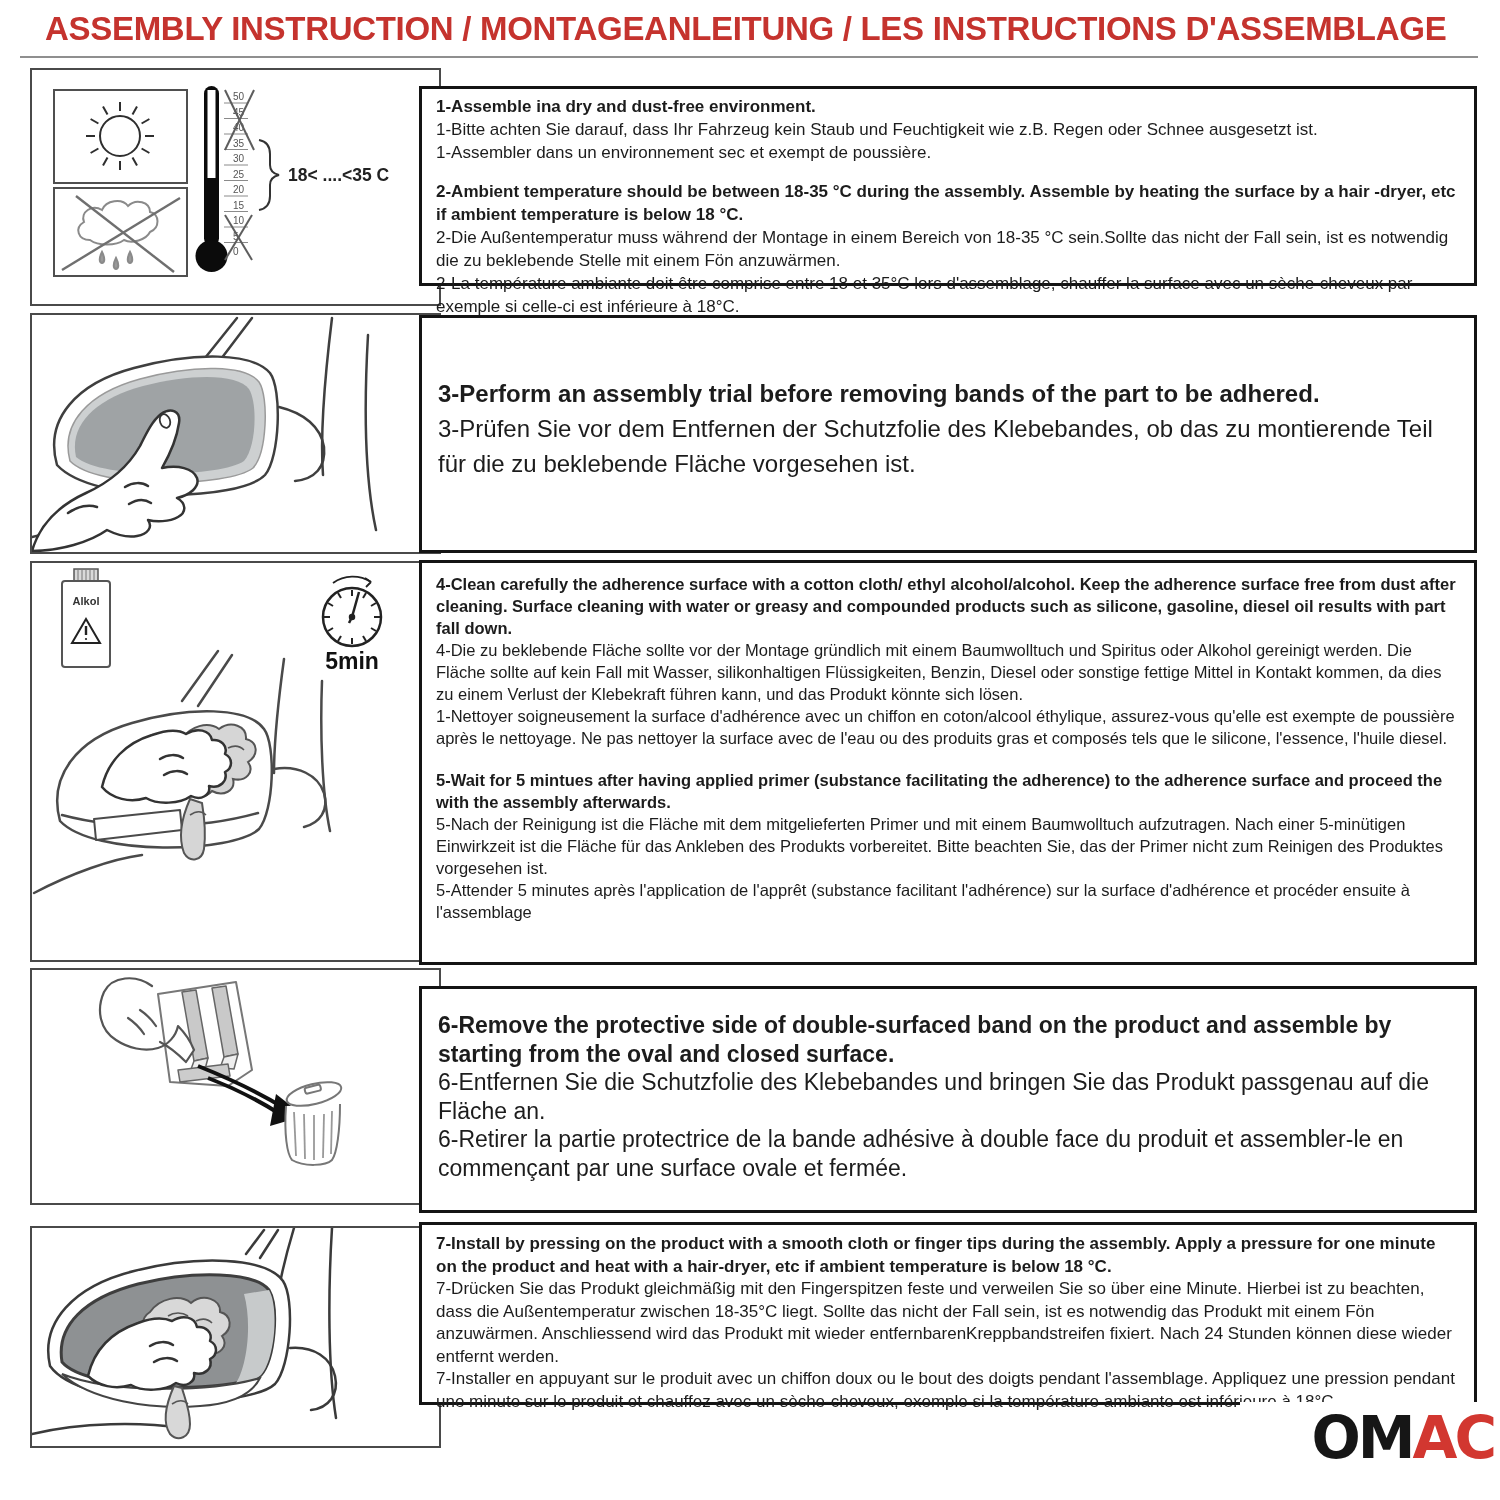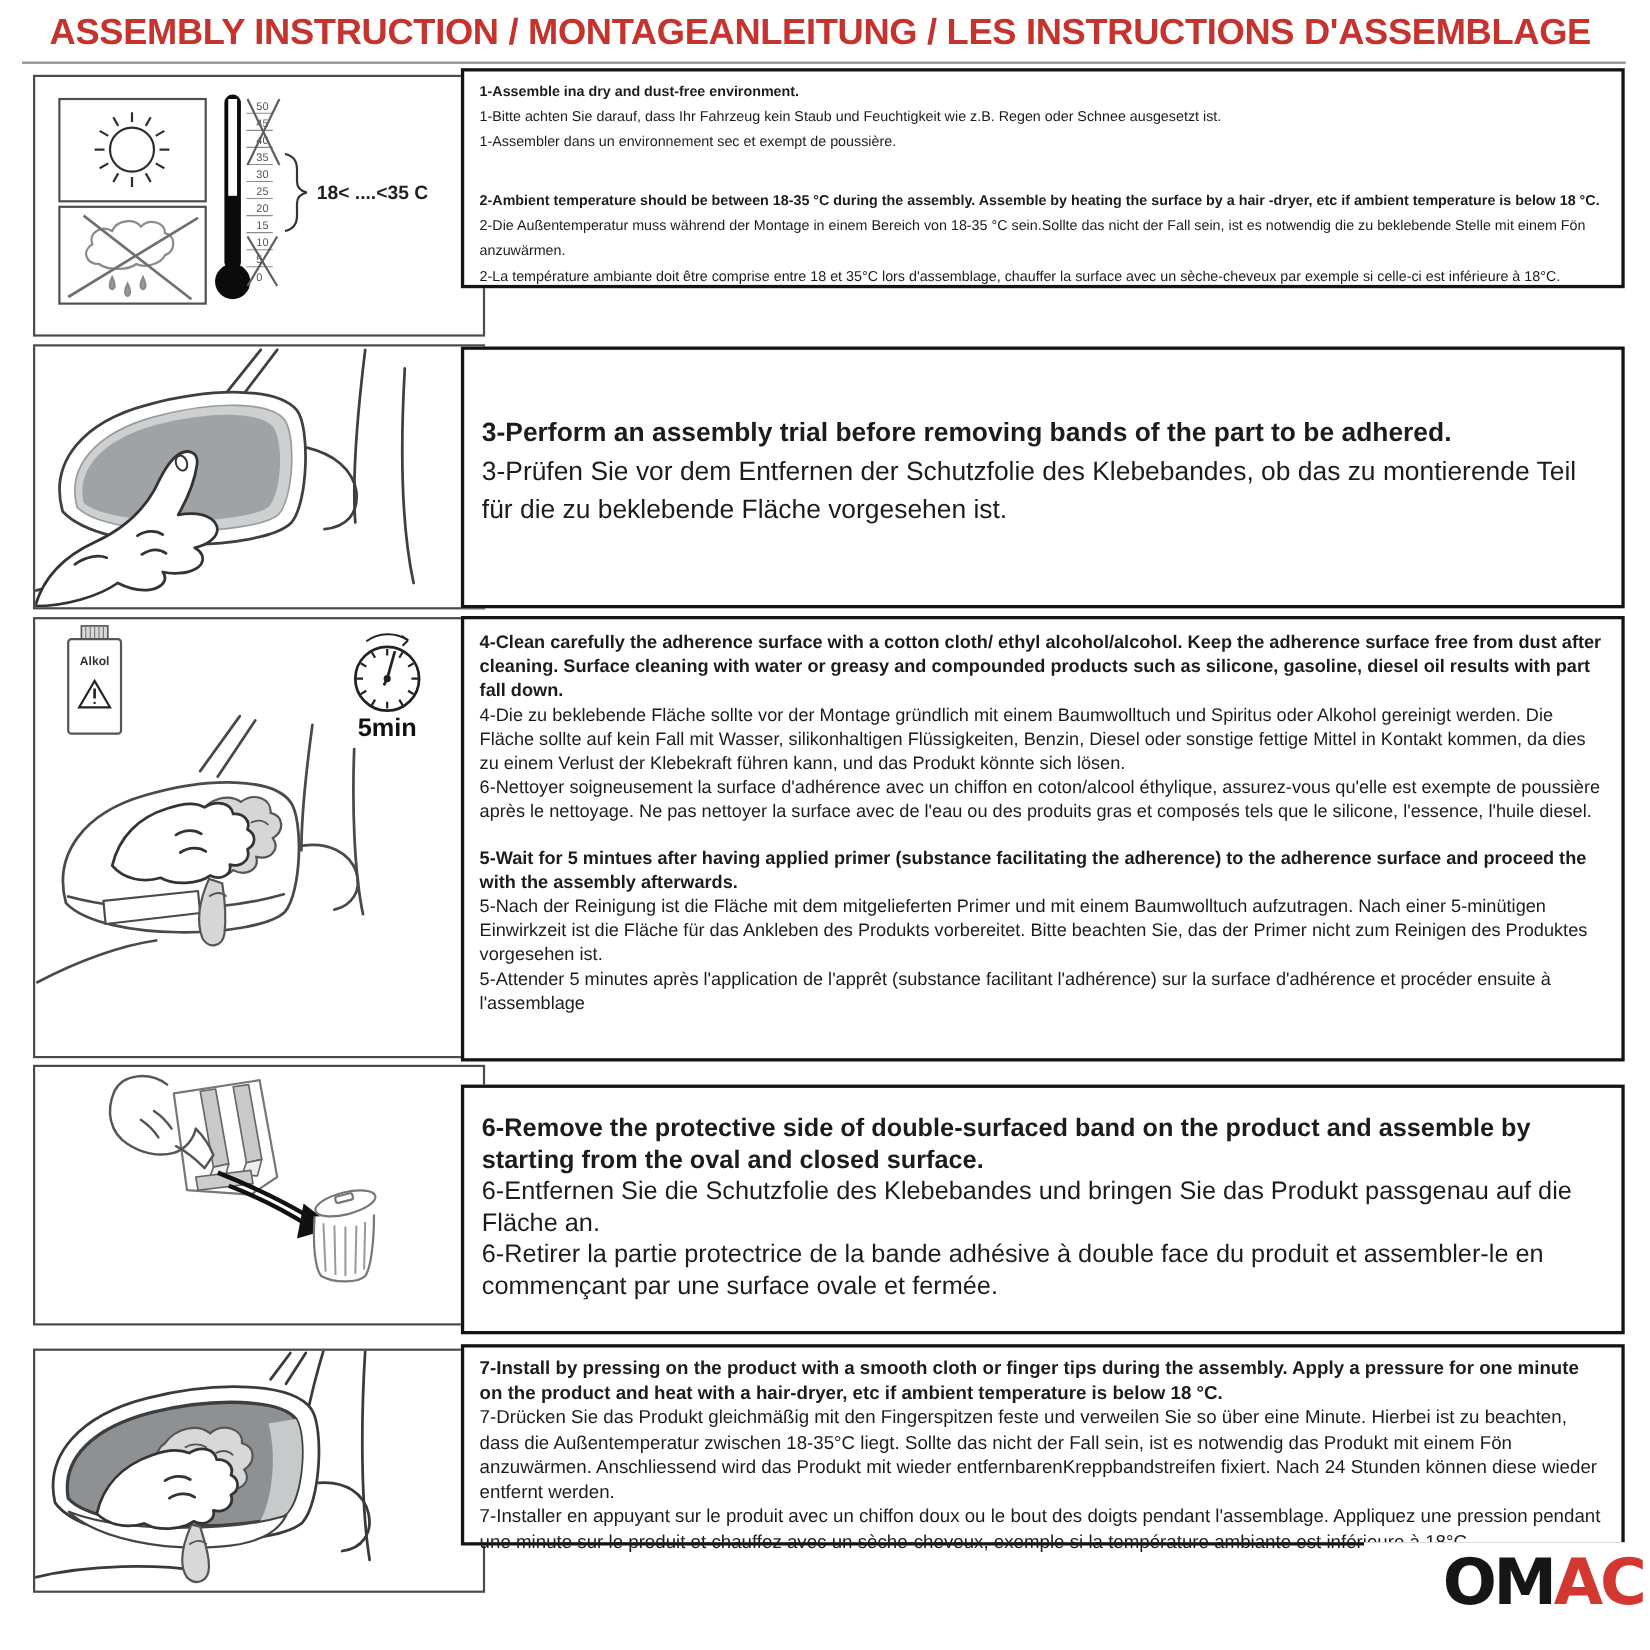--- a/index.html
+++ b/index.html
@@ -8,22 +8,22 @@
        font-family:"Liberation Sans",sans-serif;color:#1c1c1c;overflow:hidden}
   .page-title{position:absolute;top:10px;left:45px;width:1430px;white-space:nowrap;
        color:#c5332e;font-size:33px;font-weight:bold;letter-spacing:-.3px}
   .title-rule{position:absolute;top:56px;left:20px;width:1458px;height:2px;background:#8f8f8f}
   .illus{position:absolute;left:30px;width:411px;border:2px solid #4a4a4a;background:#fff}
   .illus svg{display:block}
   .txt{position:absolute;left:419px;width:1058px;border:3px solid #141414;background:#fff}
   .txt p{margin:0}
   .b{font-weight:bold}
   #r1i{top:68px;height:238px}
-  #r1t{top:62px;height:200px;padding:6px 14px;font-size:13px;line-height:23px}
-  #r1t .gap{margin-top:30px}
+  #r1t{top:86px;height:200px;padding:6px 14px;font-size:17px;line-height:23px}
+  #r1t .gap{margin-top:16px}
   #r2i{top:313px;height:241px}
   #r2t{top:315px;height:238px;padding:58px 16px 0;font-size:24px;line-height:35px}
   #r3i{top:561px;height:401px}
   #r3t{top:560px;height:405px;padding:10px 14px;font-size:16.5px;line-height:22px}
   #r3t .gap{margin-top:20px}
   #r4i{top:968px;height:237px}
   #r4t{top:986px;height:227px;padding:22px 16px 0;font-size:23px;line-height:28.5px}
   #r5i{top:1226px;height:222px}
   #r5t{top:1222px;height:183px;padding:8px 14px;font-size:17px;line-height:22.5px}
   .logo{position:absolute;left:1240px;top:1402px;width:258px;height:72px;background:#fff;
@@ -204,21 +204,21 @@
     <g fill="#fff" stroke="#333" stroke-width="2.5" stroke-linecap="round" stroke-linejoin="round">
       <path d="M70,224 C76,198 94,180 120,172 C134,167 146,166 154,171 C165,164 178,167 180,177 C189,176 196,183 193,191 C201,195 201,205 193,209 C196,218 188,226 177,223 C179,232 169,238 159,233 C148,241 126,242 114,235 C98,240 80,236 70,224 Z"></path>
       <path d="M128,196 C136,191 145,191 151,195" fill="none"></path>
       <path d="M132,212 C140,207 149,207 155,211" fill="none"></path>
     </g>
   </svg>
 </div>
 <div class="txt" id="r3t">
   <p class="b">4-Clean carefully the adherence surface with a cotton cloth/ ethyl alcohol/alcohol. Keep the adherence surface free from dust after cleaning. Surface cleaning with water or greasy and compounded products such as silicone, gasoline, diesel oil results with part fall down.</p>
   <p>4-Die zu beklebende Fläche sollte vor der Montage gründlich mit einem Baumwolltuch und Spiritus oder Alkohol gereinigt werden. Die Fläche sollte auf kein Fall mit Wasser, silikonhaltigen Flüssigkeiten, Benzin, Diesel oder sonstige fettige Mittel in Kontakt kommen, da dies zu einem Verlust der Klebekraft führen kann, und das Produkt könnte sich lösen.</p>
-  <p>6-Nettoyer soigneusement la surface d'adhérence avec un chiffon en coton/alcool éthylique, assurez-vous qu'elle est exempte de poussière après le nettoyage. Ne pas nettoyer la surface avec de l'eau ou des produits gras et composés tels que le silicone, l'essence, l'huile diesel.</p>
+  <p>1-Nettoyer soigneusement la surface d'adhérence avec un chiffon en coton/alcool éthylique, assurez-vous qu'elle est exempte de poussière après le nettoyage. Ne pas nettoyer la surface avec de l'eau ou des produits gras et composés tels que le silicone, l'essence, l'huile diesel.</p>
   <p class="b gap">5-Wait for 5 mintues after having applied primer (substance facilitating the adherence) to the adherence surface and proceed the with the assembly afterwards.</p>
   <p>5-Nach der Reinigung ist die Fläche mit dem mitgelieferten Primer und mit einem Baumwolltuch aufzutragen. Nach einer 5-minütigen Einwirkzeit ist die Fläche für das Ankleben des Produkts vorbereitet. Bitte beachten Sie, das der Primer nicht zum Reinigen des Produktes vorgesehen ist.</p>
   <p>5-Attender 5 minutes après l'application de l'apprêt (substance facilitant l'adhérence) sur la surface d'adhérence et procéder ensuite à l'assemblage</p>
 </div>
 
 <div class="illus" id="r4i">
   <svg width="377" height="233" viewBox="0 0 377 233">
     <g stroke="#777" stroke-width="2" fill="#fff" stroke-linejoin="round">
       <path d="M138,112 L126,24 L204,12 L220,100 L196,116 Z"></path>
       <polygon points="150,22 164,20 176,88 162,91" fill="#c9c9c9" stroke="#666" stroke-width="1.5"></polygon>

